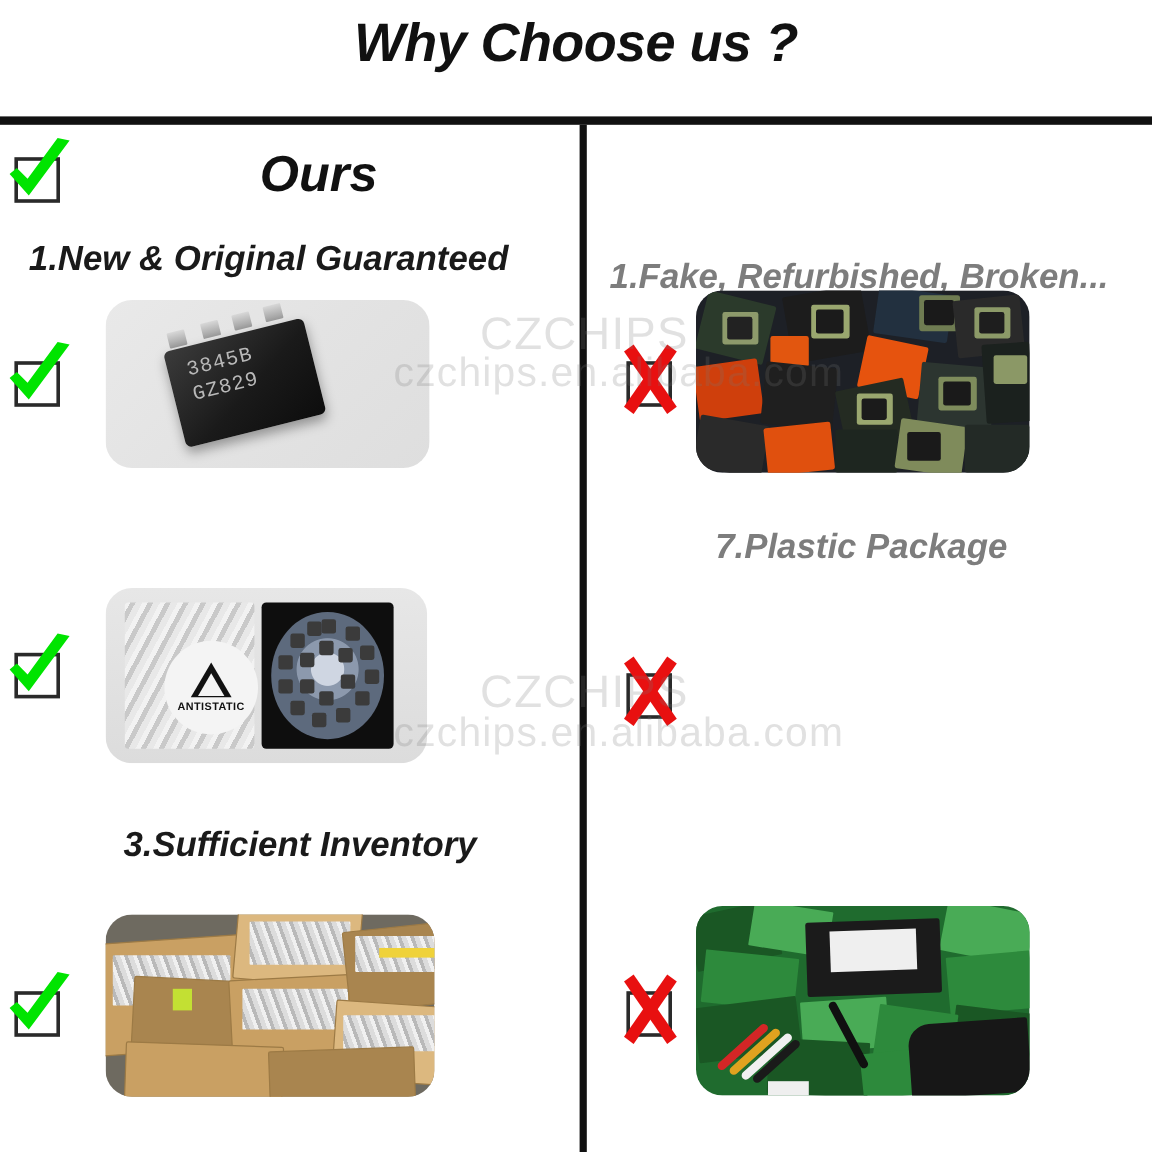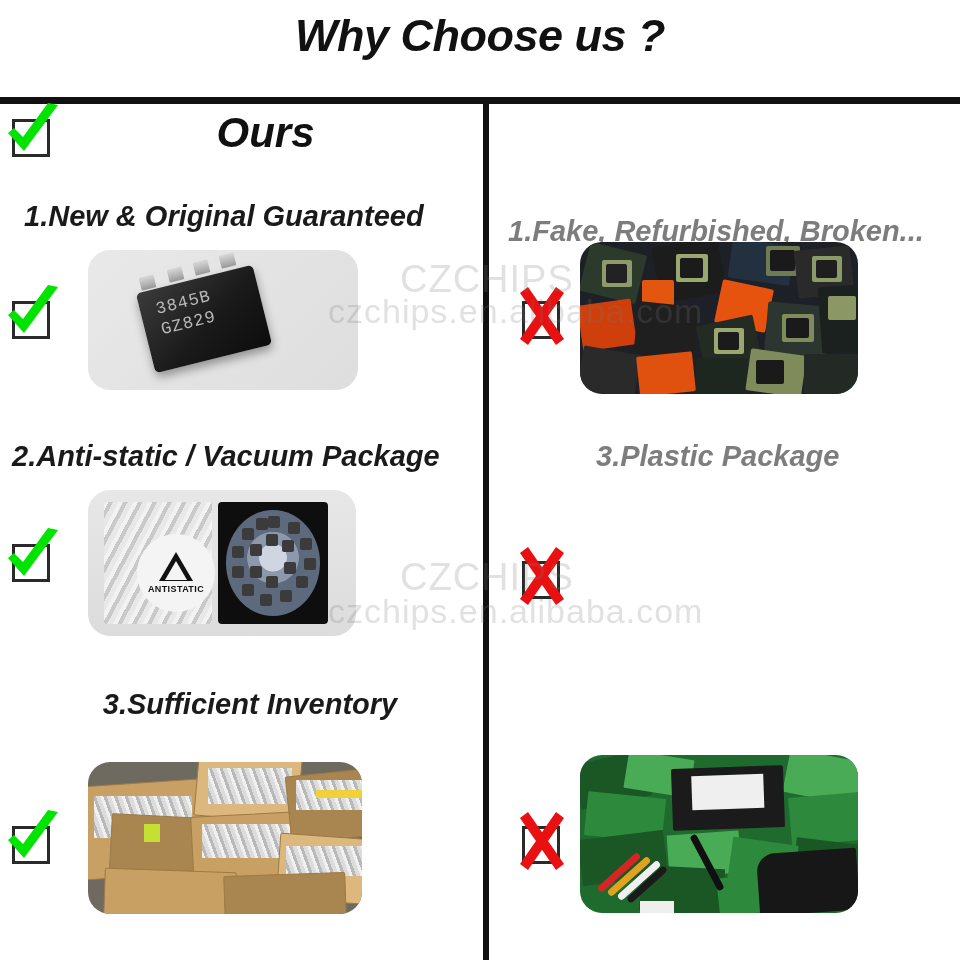--- a/index.html
+++ b/index.html
@@ -27,21 +27,21 @@
   
   .hrule{
     position:absolute;left:0;top:97px;width:960px;height:7px;background:#111;
   }
   .vrule{
     position:absolute;left:483px;top:104px;width:6px;height:856px;background:#111;
   }
 
   
   .head{
-    position:absolute;top:105px;height:70px;
+    position:absolute;top:117px;height:70px;
   }
   .head-ours{left:0;width:483px;}
   .head-other{left:489px;width:471px;}
   .head-label{
     position:absolute;top:4px;width:100%;text-align:center;
     font-size:42px;font-weight:bold;font-style:italic;
     font-family:"Liberation Sans", sans-serif;
   }
   .head-ours .head-label{color:#111;padding-left:48px;box-sizing:border-box;}
   .head-other .head-label{color:#6f6f6f;padding-left:40px;box-sizing:border-box;}
@@ -263,21 +263,20 @@
         <i style="left:116px;top:116px;width:52px;height:36px;background:#1e2620;"></i>
         <i style="left:168px;top:110px;width:56px;height:42px;background:#7f8b5b;transform:rotate(8deg);"></i>
         <i style="left:176px;top:118px;width:28px;height:24px;background:#1a1a1a;"></i>
         <i style="left:224px;top:112px;width:54px;height:40px;background:#232a26;"></i>
       </div>
     </div>
   </div>
 
   <div class="row" style="top:430px;height:230px;">
 
-    <div class="rowtext ours" style="left:12px;top:10px;">2.Anti-static / Vacuum Package</div>
 
     <div class="markbox" style="left:8px;top:108px;">
       <div class="box"></div>
       <svg viewBox="0 0 58 62">
         <path d="M4 30 L20 48 L54 2 L44 0 L19 34 L10 25 Z" fill="#00e400"></path>
       </svg>
     </div>
 
     <div class="photo" style="left:88px;top:60px;width:268px;height:146px;">
       <div class="inner asbg">
@@ -305,21 +304,21 @@
               <b style="left:56px;top:30px;"></b>
             <b style="left:58px;top:52px;"></b>
               <b style="left:40px;top:66px;"></b>
             <b style="left:24px;top:56px;"></b>
               <b style="left:24px;top:34px;"></b>
           </div>
         </div>
       </div>
     </div>
 
-    <div class="rowtext other" style="left:596px;top:10px;">3.Plastic Package</div>
+    <div class="rowtext other" style="left:596px;top:10px;">7.Plastic Package</div>
 
     <div class="markbox" style="left:518px;top:125px;">
       <div class="box"></div>
       <svg viewBox="0 0 58 62">
         <path d="M6 8 L14 2 L50 54 L42 60 Z" fill="#e81010"></path>
         <path d="M50 8 L42 2 L6 54 L14 60 Z" fill="#e81010"></path>
       </svg>
     </div>
 
   </div>

